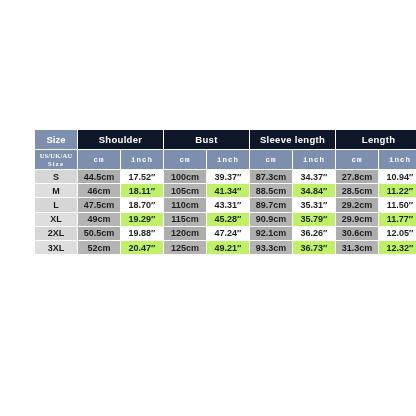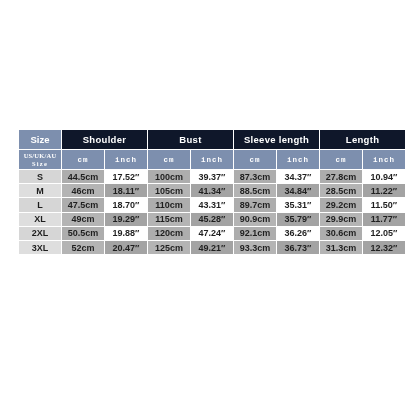--- a/index.html
+++ b/index.html
@@ -10,21 +10,21 @@
   body {
     width: 416px;
     height: 416px;
     font-family: "Liberation Sans", sans-serif;
     -webkit-font-smoothing: antialiased;
     overflow: hidden;
   }
 
   #chart-wrap {
     position: absolute;
-    left: 18px;
+    left: 34px;
     top: 129px;
     width: 380px;
   }
 
   table.size-chart {
     width: 380px;
     border-collapse: separate;
     border-spacing: 1px 1px;
     table-layout: fixed;
   }
@@ -91,21 +91,21 @@
     color: #1f1f1f;
     font-size: 9px;
   }
   td.cm-cell.alt { background: #b4b4b4; }
 
   td.inch-cell {
     background: #ffffff;
     color: #1f1f1f;
     font-size: 9px;
   }
-  td.inch-cell.alt { background: #a3a3a3; }
+  td.inch-cell.alt { background: #bef264; }
 
   
   col.c-size  { width: 42px; }
   col.c-cm    { width: 42px; }
   col.c-inch  { width: 42px; }
 </style>
 </head>
 <body>
 
 <div id="chart-wrap">

